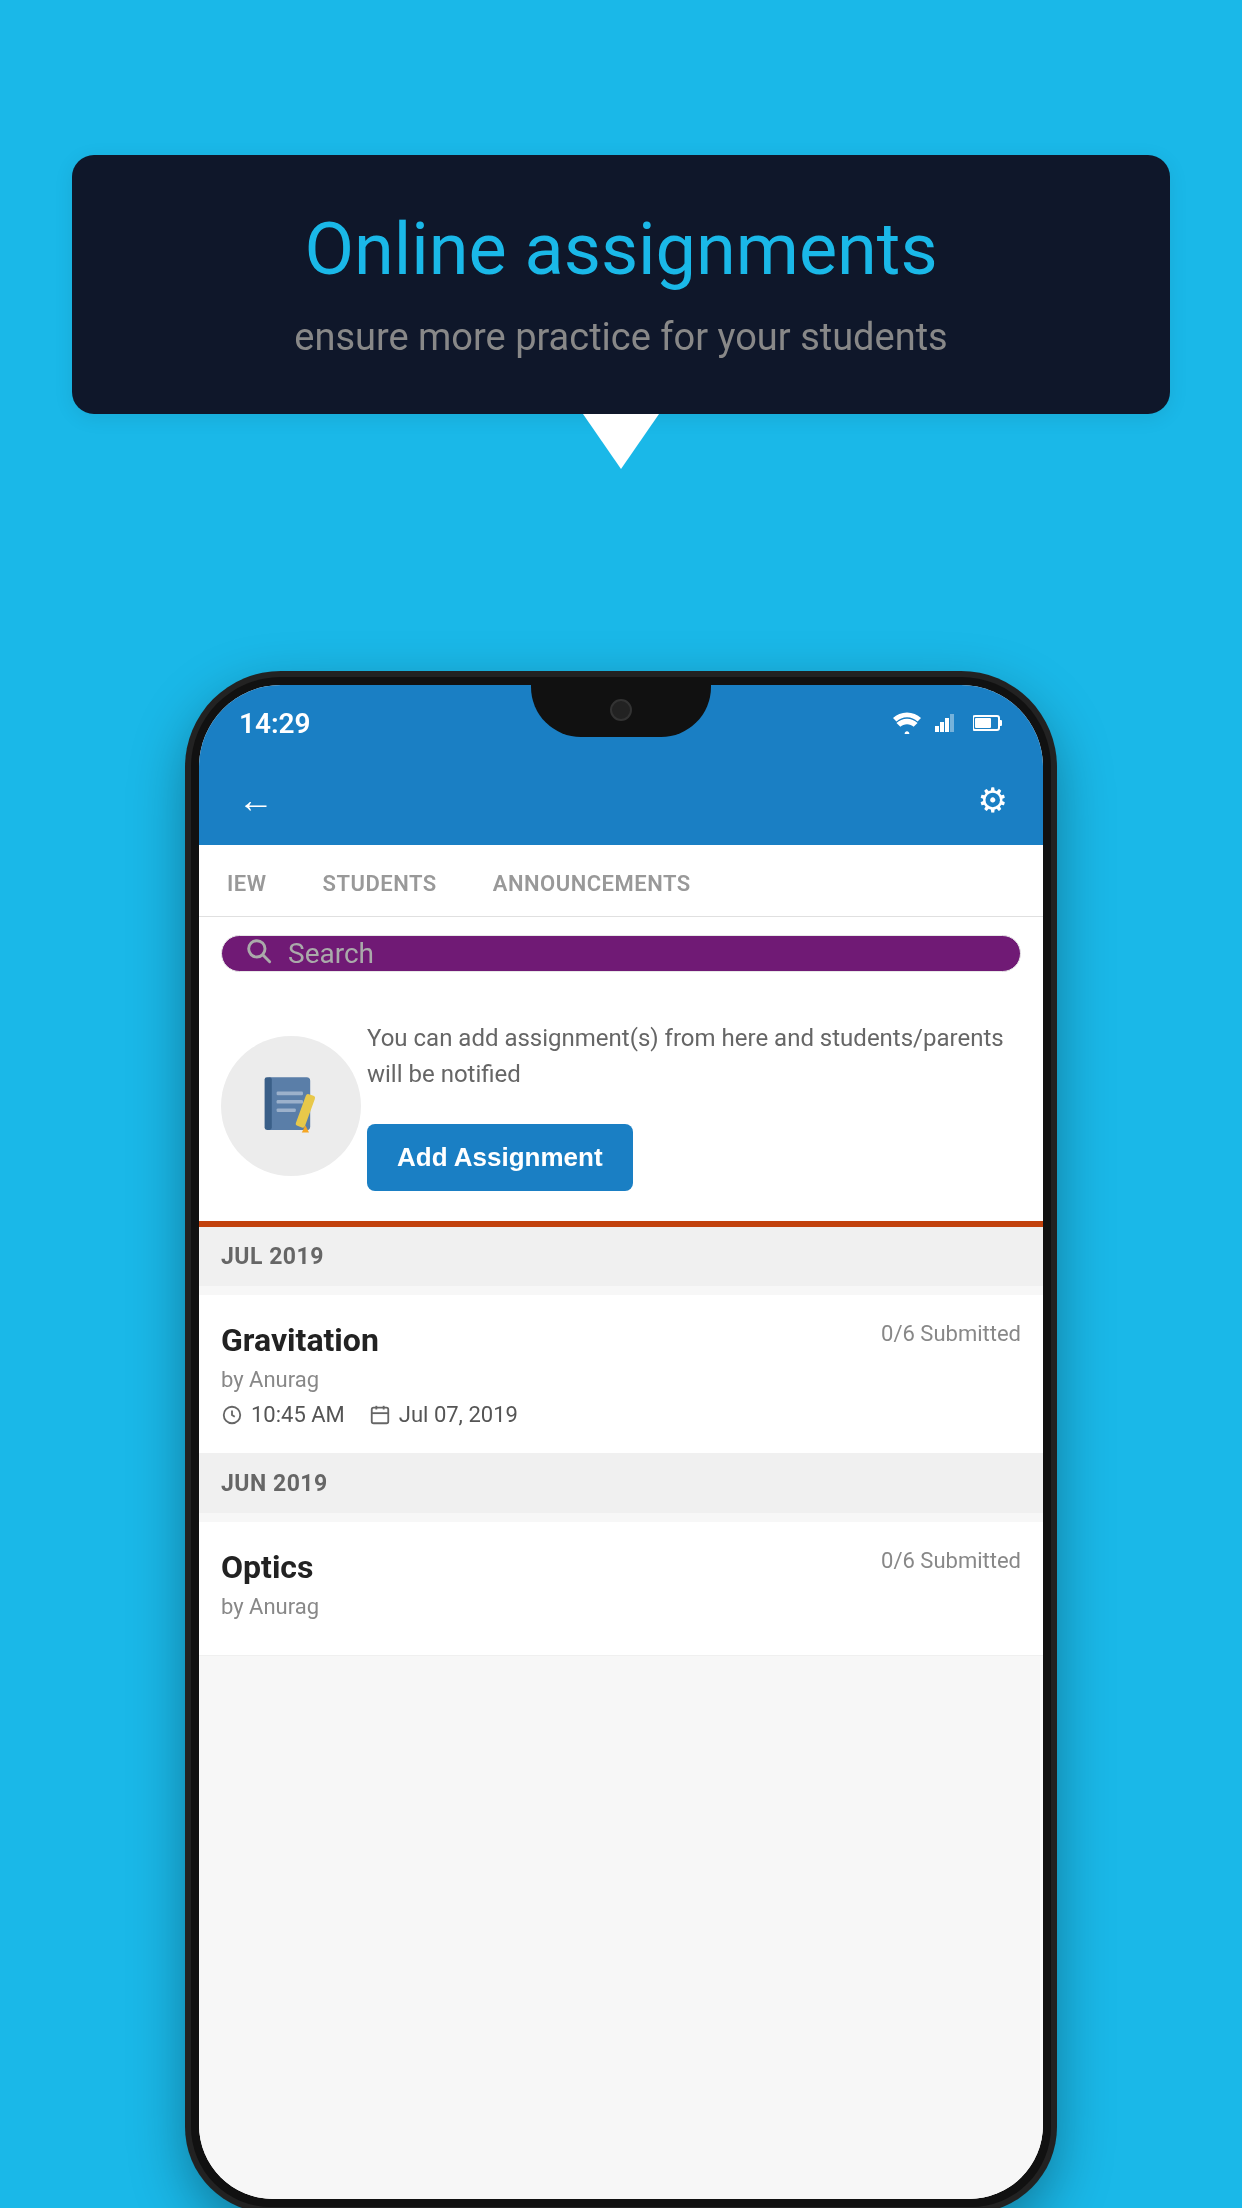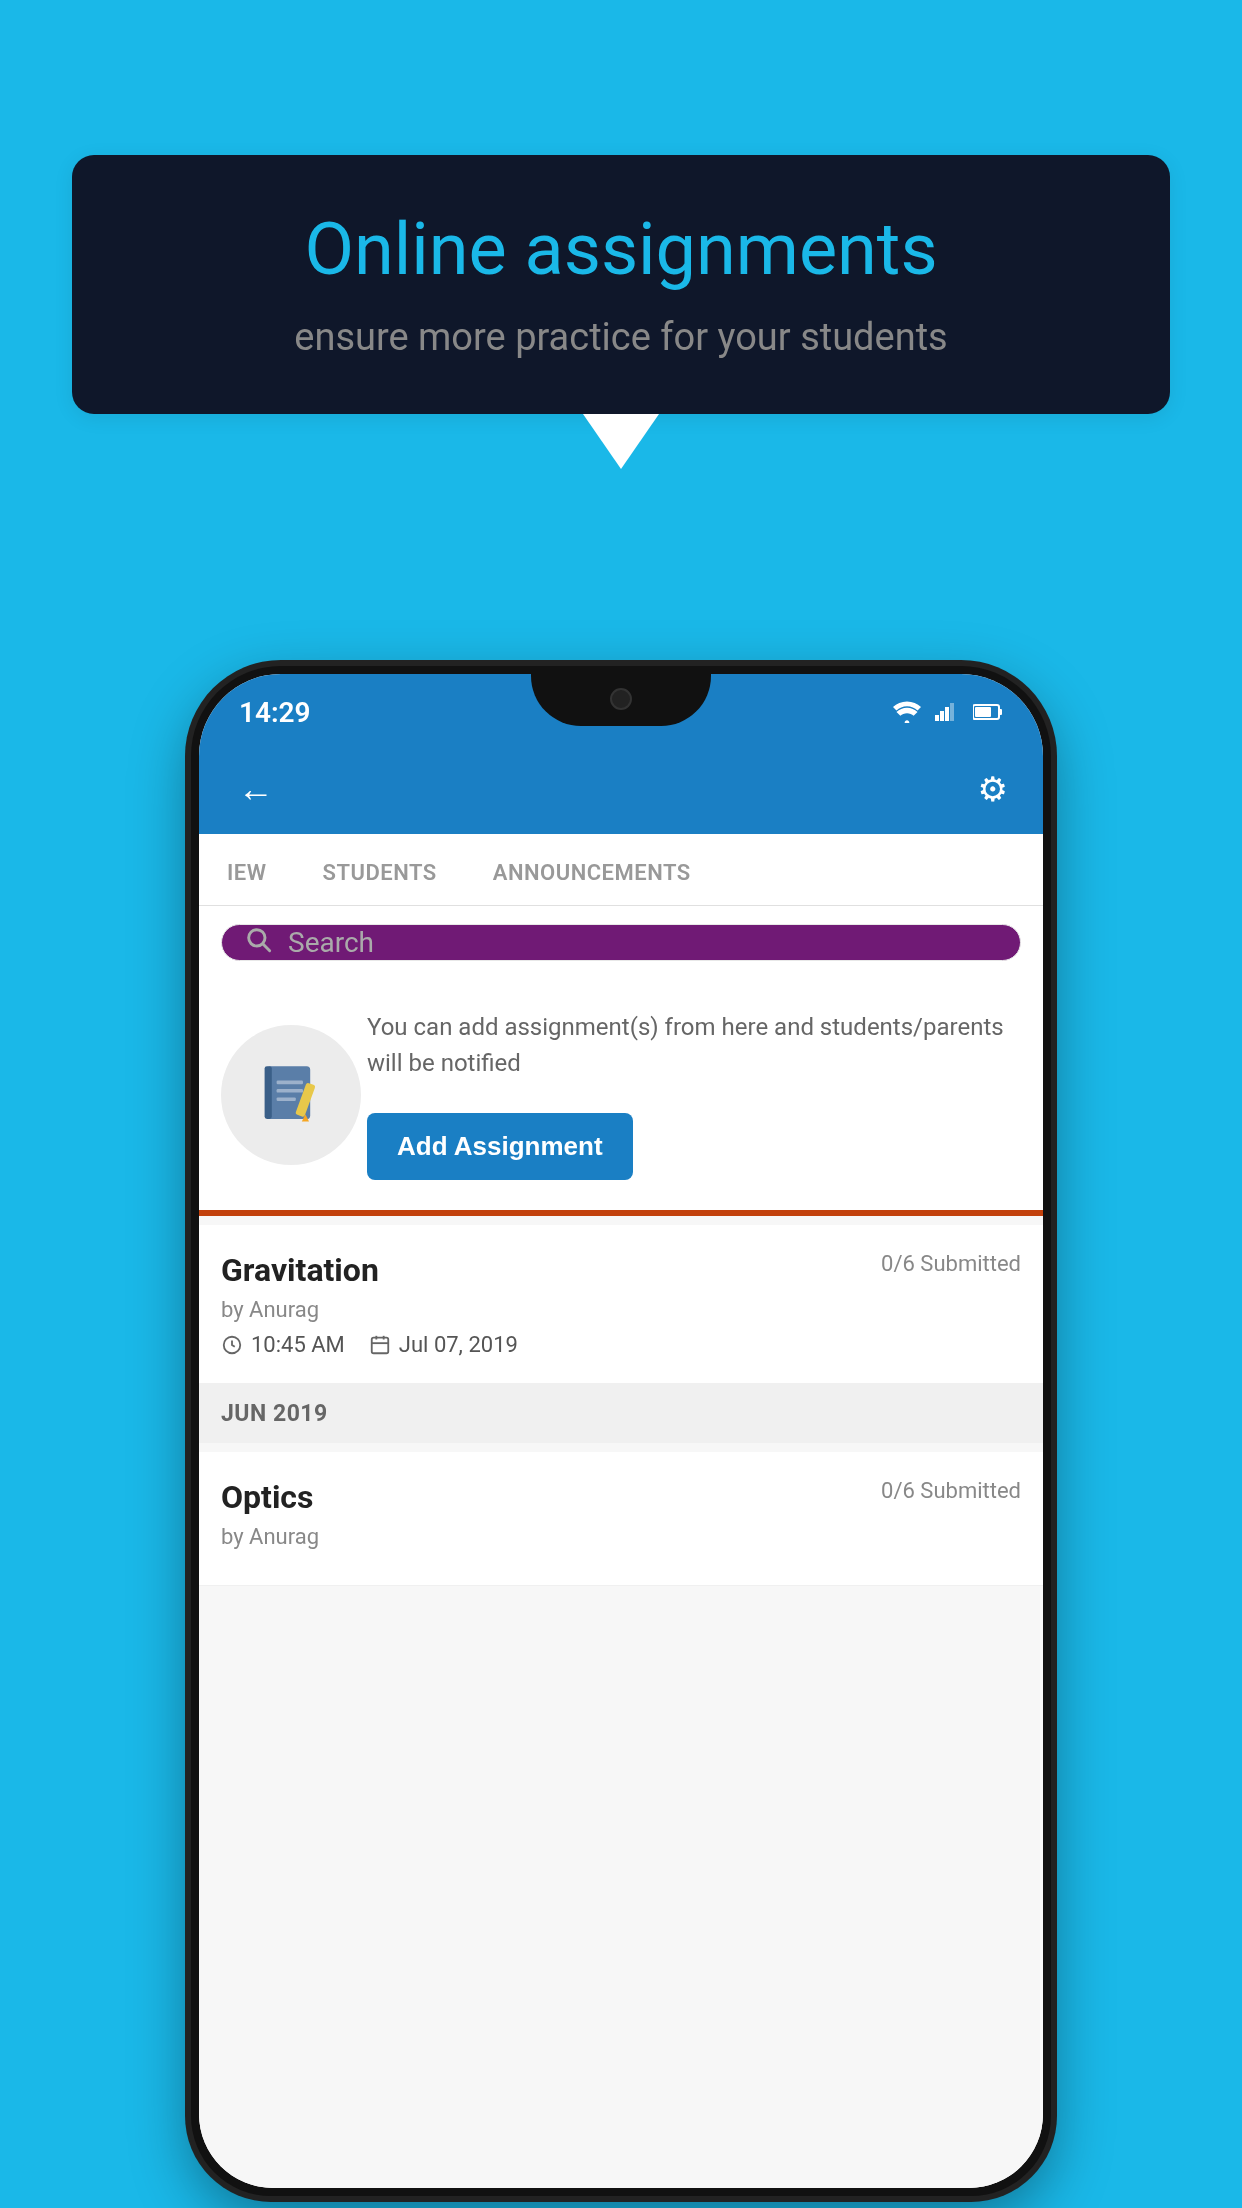--- a/index.html
+++ b/index.html
@@ -47,21 +47,21 @@
       width: 0;
       height: 0;
       border-left: 38px solid transparent;
       border-right: 38px solid transparent;
       border-top: 55px solid white;
     }
 
     
     .phone-frame {
       position: absolute;
-      bottom: 12px;
+      bottom: 1px;
       left: 50%;
       transform: translateX(-50%);
       width: 860px;
       height: 1530px;
       background: #111;
       border-radius: 90px 90px 80px 80px;
       box-shadow: 0 0 0 6px #222, 0 20px 60px rgba(0,0,0,0.4);
       overflow: hidden;
       display: flex;
       flex-direction: column;
@@ -423,20 +423,21 @@
             <rect x="38" y="20" width="8" height="28" rx="2" fill="#e8c84a" transform="rotate(20 42 34)"></rect>
             <polygon points="42,46 39,52 45,52" fill="#f5a623"></polygon>
           </svg>
         </div>
         <div class="promo-text-block">
           <div class="promo-description">You can add assignment(s) from here and students/parents will be notified</div>
           <button class="add-assignment-btn">Add Assignment</button>
         </div>
       </div>
 
+      <div class="section-header">JUL 2019</div>
 
       <div class="assignment-item">
         <div class="assignment-row-top">
           <span class="assignment-name">Gravitation</span>
           <span class="assignment-submitted">0/6 Submitted</span>
         </div>
         <div class="assignment-by">by Anurag</div>
         <div class="assignment-meta">
           <div class="meta-item">
             <svg width="22" height="22" viewBox="0 0 24 24" fill="none" stroke="#666" stroke-width="2">

